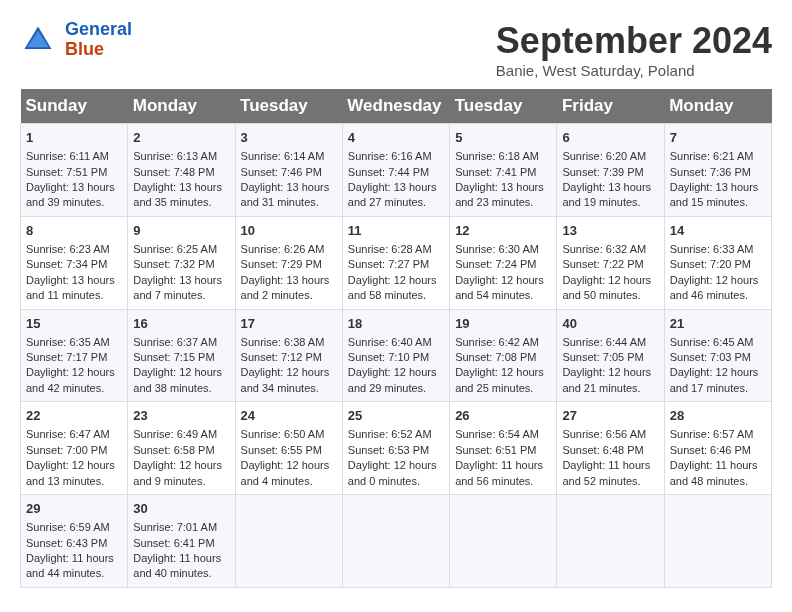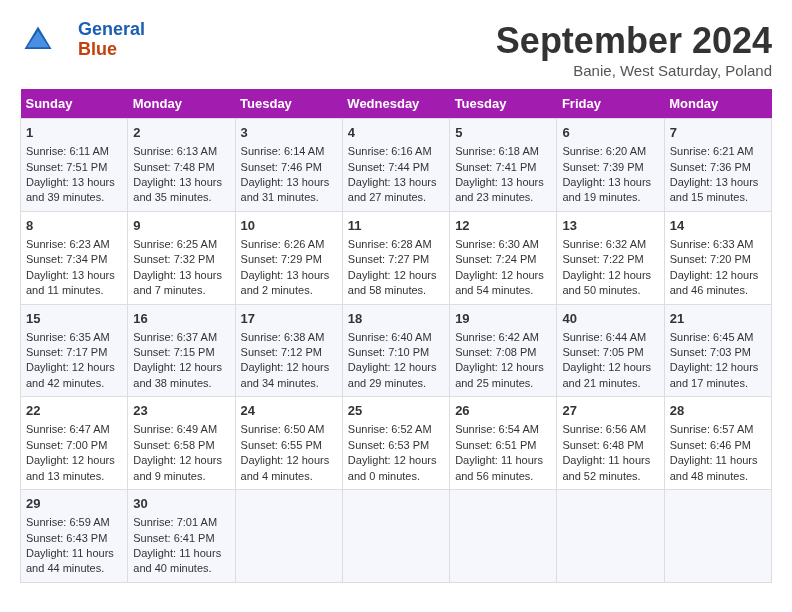--- a/index.html
+++ b/index.html
@@ -12,58 +12,57 @@
     }
     .header {
       display: flex;
       justify-content: space-between;
       align-items: flex-start;
       margin-bottom: 10px;
     }
     .logo {
       display: flex;
       align-items: center;
-      gap: 22px;
+      gap: 9px;
     }
     .logo-text {
       font-size: 18px;
       font-weight: bold;
       color: #333;
       line-height: 1.1;
     }
     .logo-text span {
       color: #1a5fb4;
     }
     .logo-icon {
       width: 36px;
       height: 36px;
     }
     .title-block {
-      text-align: right;
     }
     .month-title {
       font-size: 36px;
       font-weight: bold;
       color: #333;
     }
     .subtitle {
       font-size: 15px;
       color: #555;
     }
     table {
       width: 100%;
       border-collapse: collapse;
       font-size: 11px;
     }
     thead tr th {
-      background-color: #a21caf;
+      background-color: #737373;
       color: white;
       padding: 7px 5px;
       text-align: left;
-      font-size: 13px;
+      font-size: 17px;
       font-weight: bold;
       margin-left: 36px;
     }
     tbody tr td {
       vertical-align: top;
       padding: 5px 5px;
       border: 1px solid #ddd;
       width: calc(100% / 7);
       background: #fff;
       color: #333;

